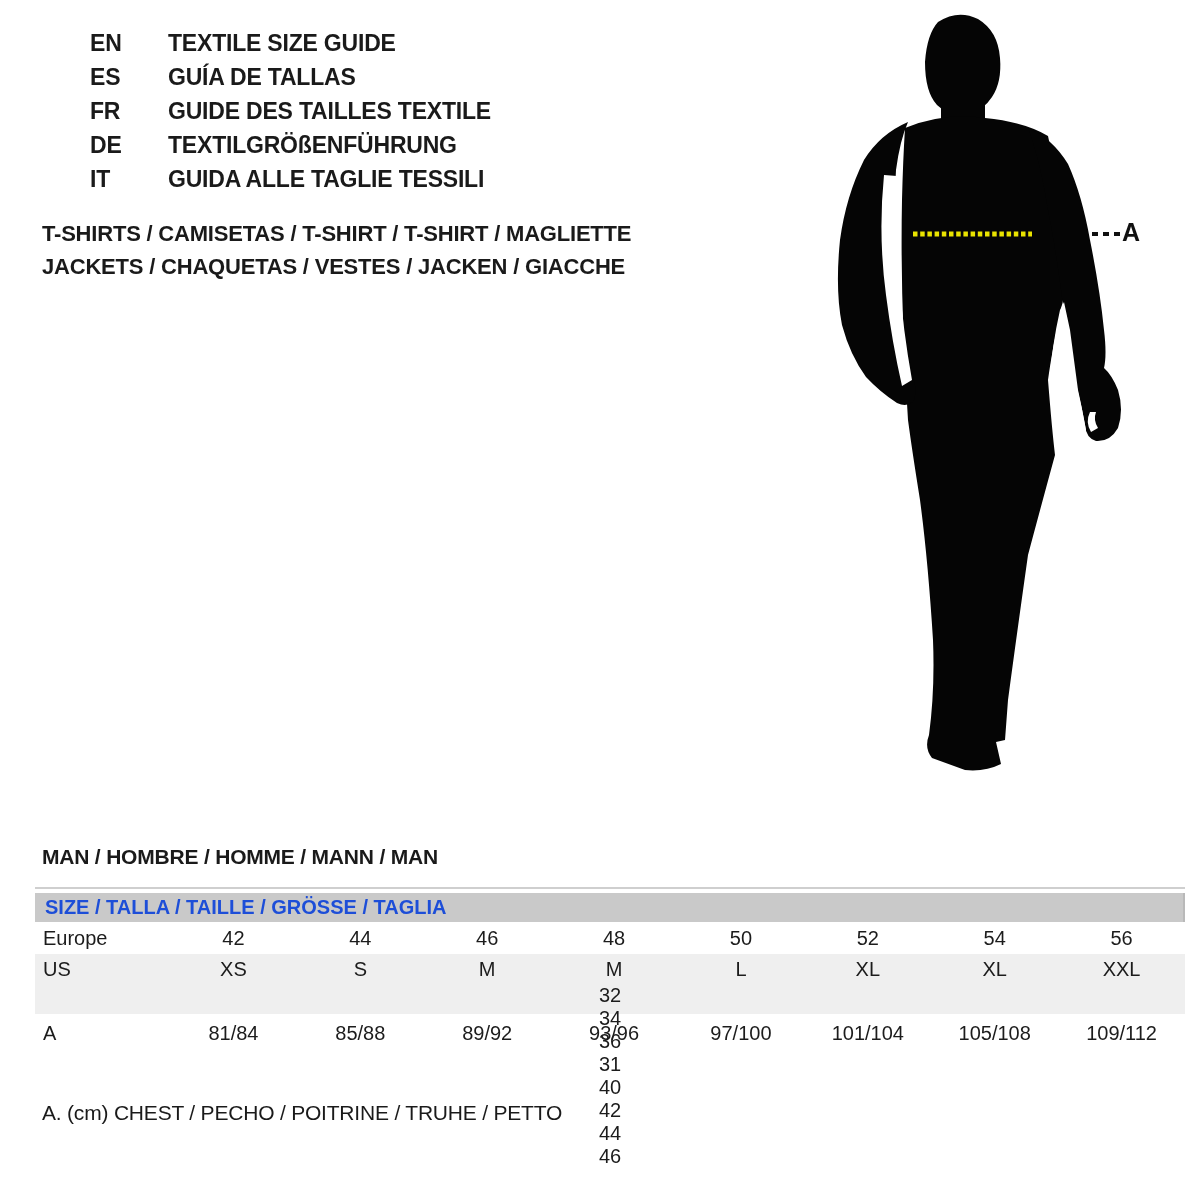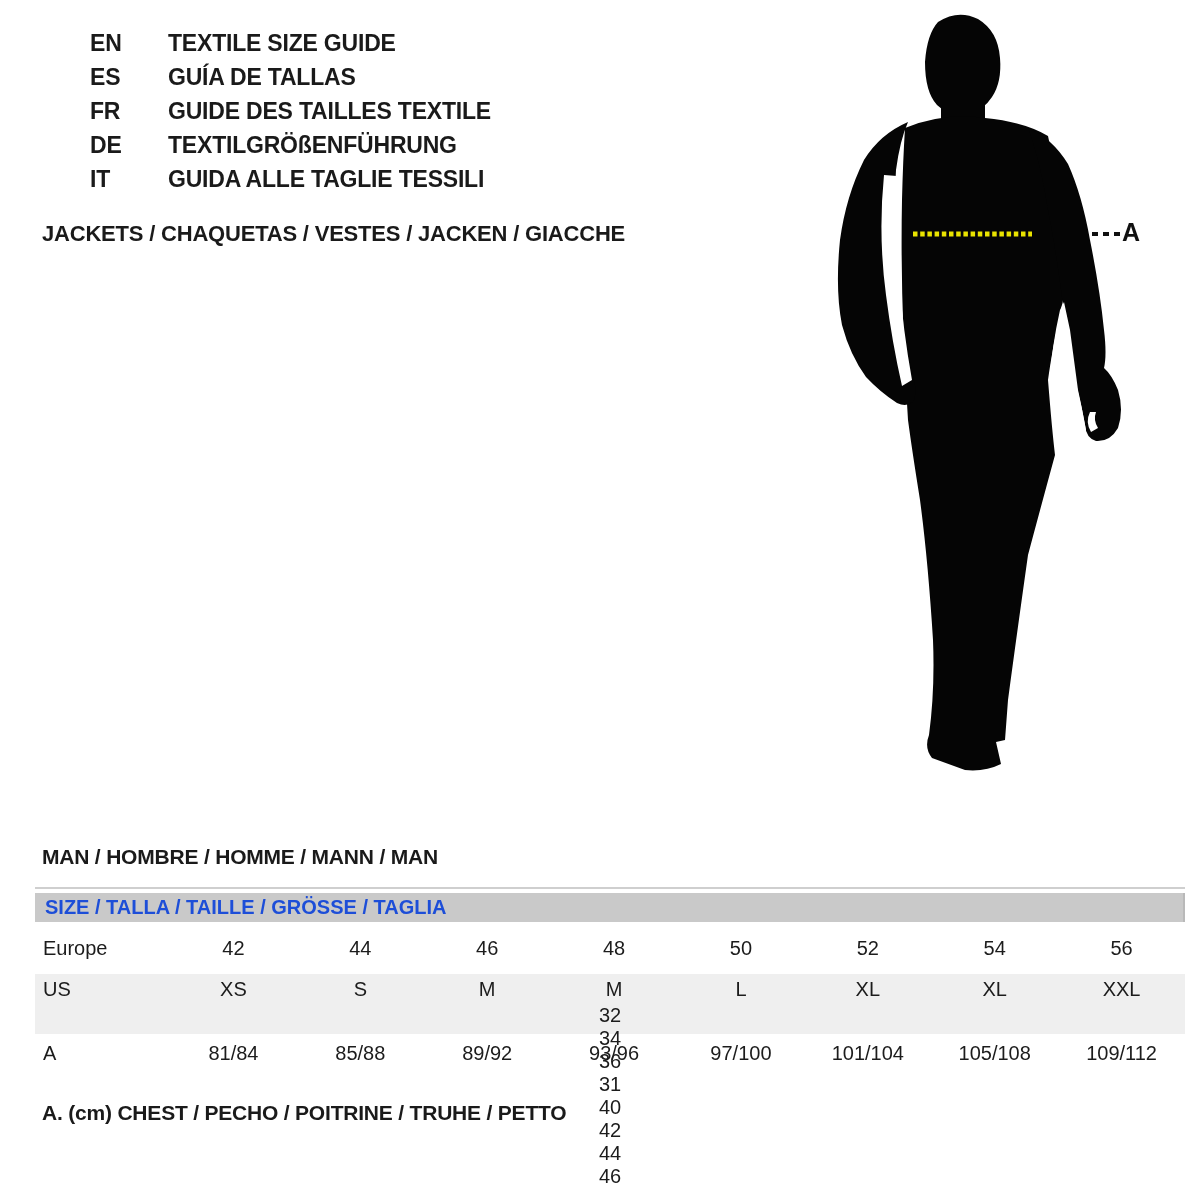--- a/index.html
+++ b/index.html
@@ -30,29 +30,29 @@
   
   .section-title { left:42px; top:845px; font-weight:700; font-size:21px; letter-spacing:-0.2px; }
   .table-hairline { left:35px; top:887px; width:1150px; height:2px; background:#cfcfcf; }
   .size-table { left:35px; top:893px; width:1150px; font-size:20px; }
   .t-header { height:29px; background:#c9c9c9; display:flex; align-items:center;
               padding-left:10px; box-sizing:border-box;
               font-weight:700; font-size:20px; color:#1d4ed8;
               border-right:2px solid #b9b9b9; }
   .t-row { display:flex; align-items:center; color:#1c1c1c; }
   .t-row.shaded { background:#efefef; }
-  .t-rows .t-row:nth-child(1) { height:52px; }
+  .t-rows .t-row:nth-child(1) { height:32px; }
   .t-rows .t-row:nth-child(2) { height:30px;justify-content:space-between; }
   .t-rows .t-row:nth-child(3) { height:30px;flex-direction:column; }
   .t-rows .t-row:nth-child(4) { height:38px; }
   .row-label { width:135px; padding-left:8px; box-sizing:border-box; }
   .cell { flex:1; text-align:center; }
 
   
-  .footnote { left:42px; top:1101px; font-weight:700; font-size:21px; letter-spacing:-0.2px; }
+  .footnote { left:42px; top:1101px; font-weight:400; font-size:21px; letter-spacing:-0.2px; }
 </style>
 </head>
 <body>
 
 <section class="abs lang-list">
   <div class="lang-row">
     <span class="lang-code">EN</span>
     <span class="lang-title">TEXTILE SIZE GUIDE</span>
   </div>
   <div class="lang-row">
@@ -67,20 +67,21 @@
     <span class="lang-code">DE</span>
     <span class="lang-title">TEXTILGRÖßENFÜHRUNG</span>
   </div>
   <div class="lang-row">
     <span class="lang-code">IT</span>
     <span class="lang-title">GUIDA ALLE TAGLIE TESSILI</span>
   </div>
 </section>
 
 <section class="abs categories">
+  <div>T-SHIRTS / CAMISETAS / T-SHIRT / T-SHIRT / MAGLIETTE</div>
   <div>JACKETS / CHAQUETAS / VESTES / JACKEN / GIACCHE</div>
 </section>
 
 <svg class="abs figure-svg" width="330" height="790" viewBox="825 0 330 790">
 
   <path d="M 938 22 Q 958 9 978 19 Q 998 31 1000 58 Q 1002 82 992 97
            Q 983 111 968 114 Q 949 117 937 105 Q 925 92 925 62 Q 927 34 938 22 Z" fill="#050505"></path>
 
   <rect x="941" y="90" width="44" height="40" fill="#050505"></rect>
 

